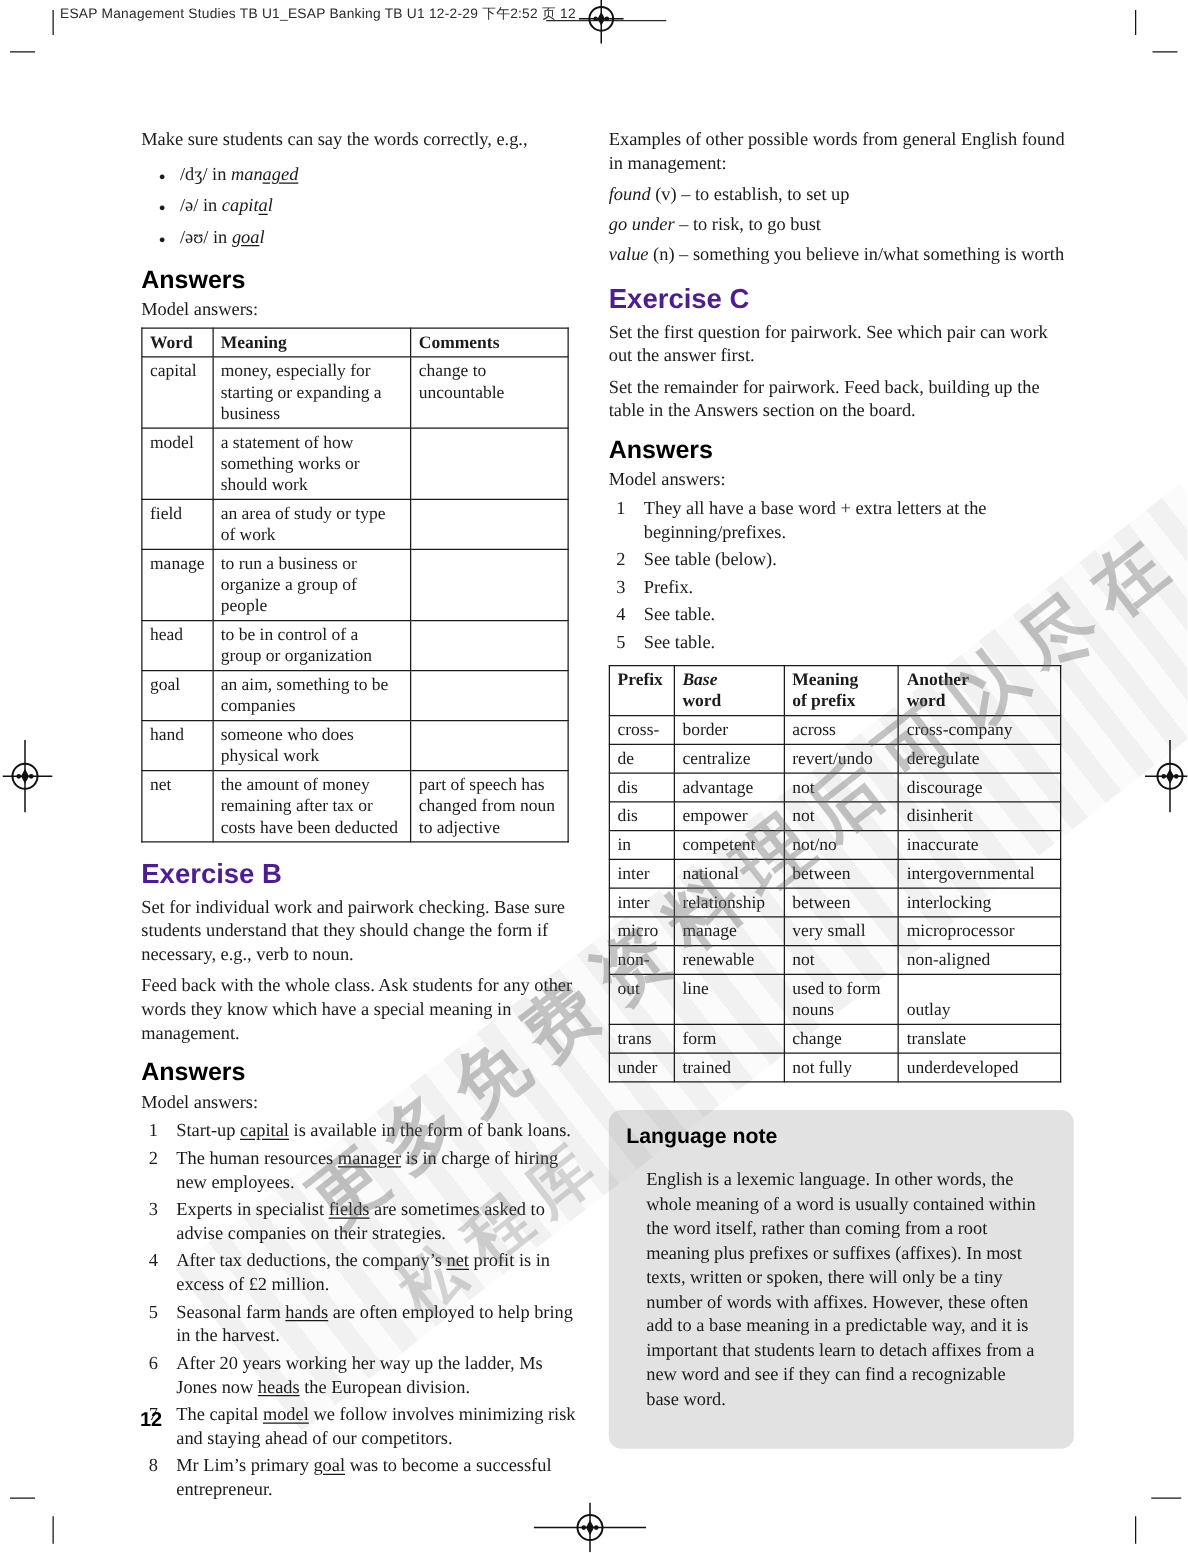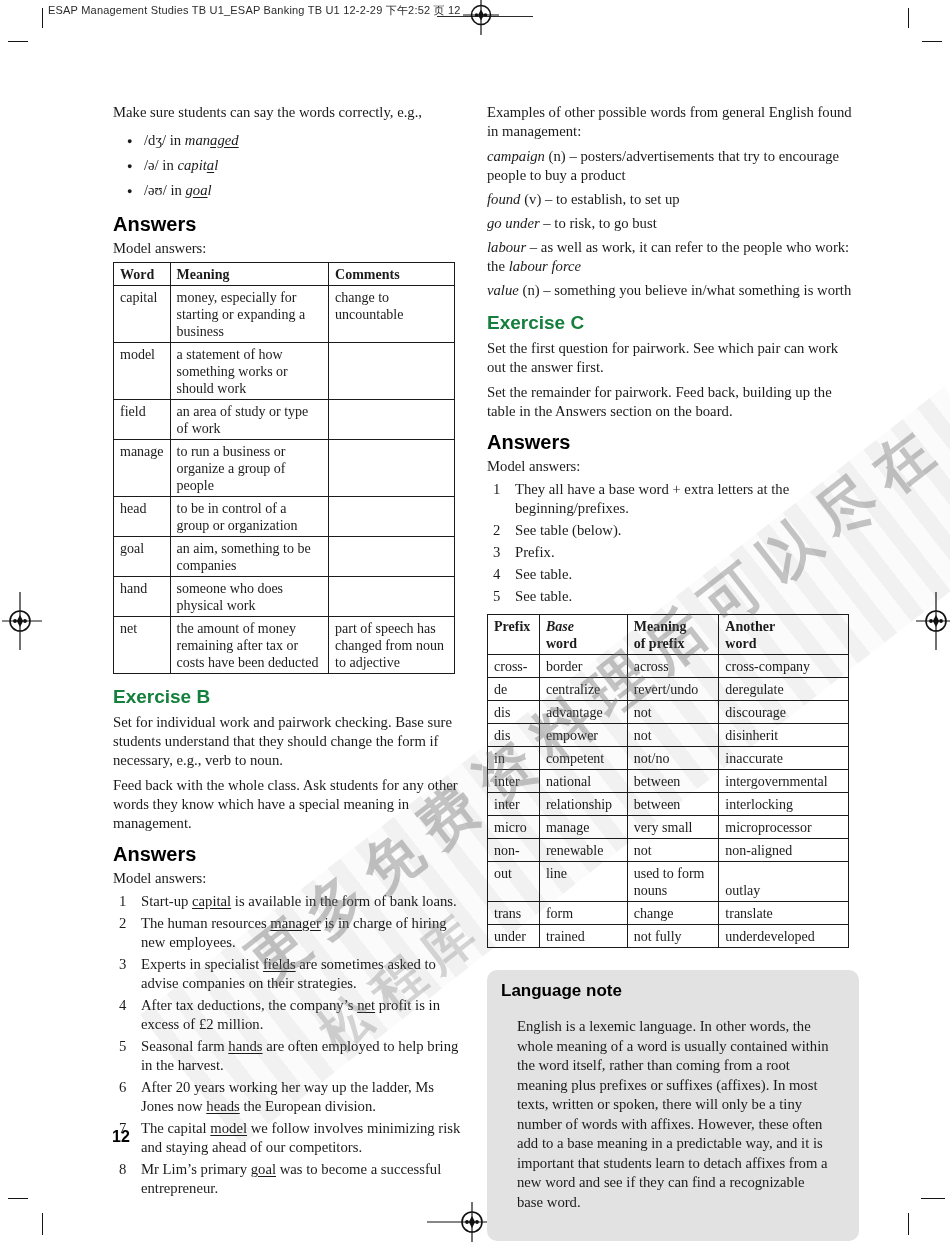--- a/index.html
+++ b/index.html
@@ -9,22 +9,22 @@
   .hdr{position:absolute;left:48px;top:3px;font-family:"Liberation Sans",sans-serif;
        font-size:11px;color:#2b2b2b;letter-spacing:.2px;white-space:nowrap;}
   .hdr-rule{position:absolute;left:437px;top:16px;width:96px;height:1px;background:#2b2b2b;}
   
   .crop{position:absolute;background:#151515;}
   .reg{position:absolute;}
   
   .colL{position:absolute;left:113px;top:103px;width:356px;}
   .colR{position:absolute;left:487px;top:103px;width:372px;}
   .p{font-size:14.7px;line-height:19px;margin:0 0 6px;}
-  .hx{font-family:"Liberation Sans",sans-serif;font-weight:bold;font-size:19px;
-      margin:12px 0 5px;color:#15803d;}
+  .hx{font-family:"Liberation Sans",sans-serif;font-weight:bold;font-size:22px;
+      margin:12px 0 5px;color:#4c1d95;}
   .hans{font-family:"Liberation Sans",sans-serif;font-weight:bold;font-size:20px;
       margin:10px 0 3px;color:#000;}
   .lbl{font-size:14.7px;line-height:19px;margin:0 0 4px;}
   .it{font-style:italic;}
   .u{text-decoration:underline;text-underline-offset:2px;}
   
   .blist{margin:3px 0 2px 14px;}
   .bitem{position:relative;padding-left:17px;font-size:14.7px;line-height:25px;}
   .bitem .dot{position:absolute;left:0;top:1px;font-size:9px;}
   
@@ -223,24 +223,22 @@
           <span class="nnum">8</span>
           <span class="ntxt"><span>Mr Lim’s primary </span><span class="u">goal</span><span> was to become a successful entrepreneur.</span></span>
         </div>
     </div>
   </div>
 
   <div class="colR">
     <p class="p">Examples of other possible words from general English found in management:</p>
 
     <div>
-      <p class="defp"><span class="it">campaign</span><span> (n) – </span><span>posters/advertisements that try to encourage people to buy a product</span><span class="it"></span></p>
       <p class="defp"><span class="it">found</span><span> (v) – </span><span>to establish, to set up</span><span class="it"></span></p>
       <p class="defp"><span class="it">go under</span><span> – </span><span>to risk, to go bust</span><span class="it"></span></p>
-      <p class="defp"><span class="it">labour</span><span> – </span><span>as well as work, it can refer to the people who work: the </span><span class="it">labour force</span></p>
       <p class="defp"><span class="it">value</span><span> (n) – </span><span>something you believe in/what something is worth</span><span class="it"></span></p>
     </div>
 
     <div class="hx">Exercise C</div>
     <p class="p">Set the first question for pairwork. See which pair can work out the answer first.</p>
     <p class="p">Set the remainder for pairwork. Feed back, building up the table in the Answers section on the board.</p>
 
     <div class="hans">Answers</div>
     <p class="lbl">Model answers:</p>
 

